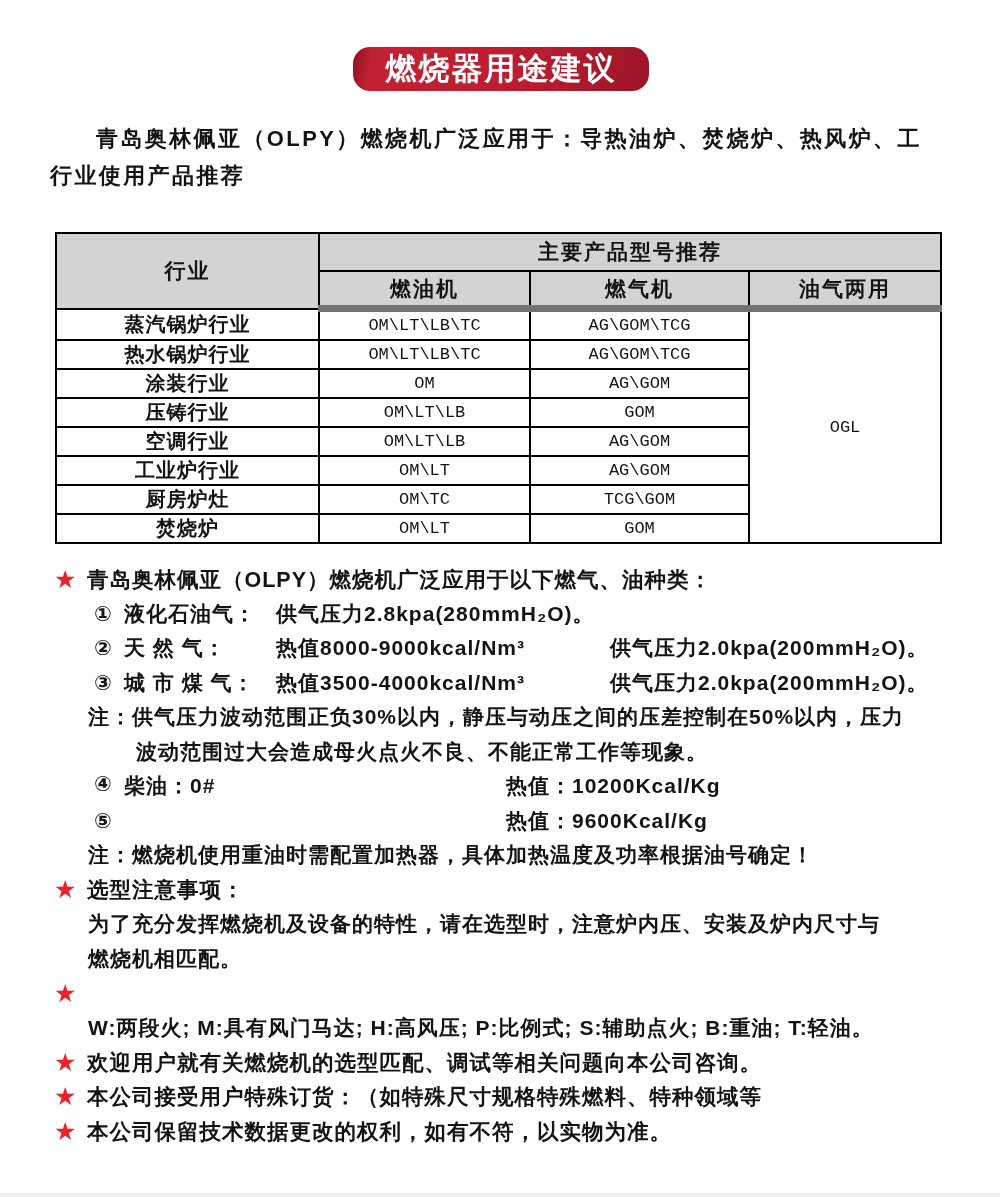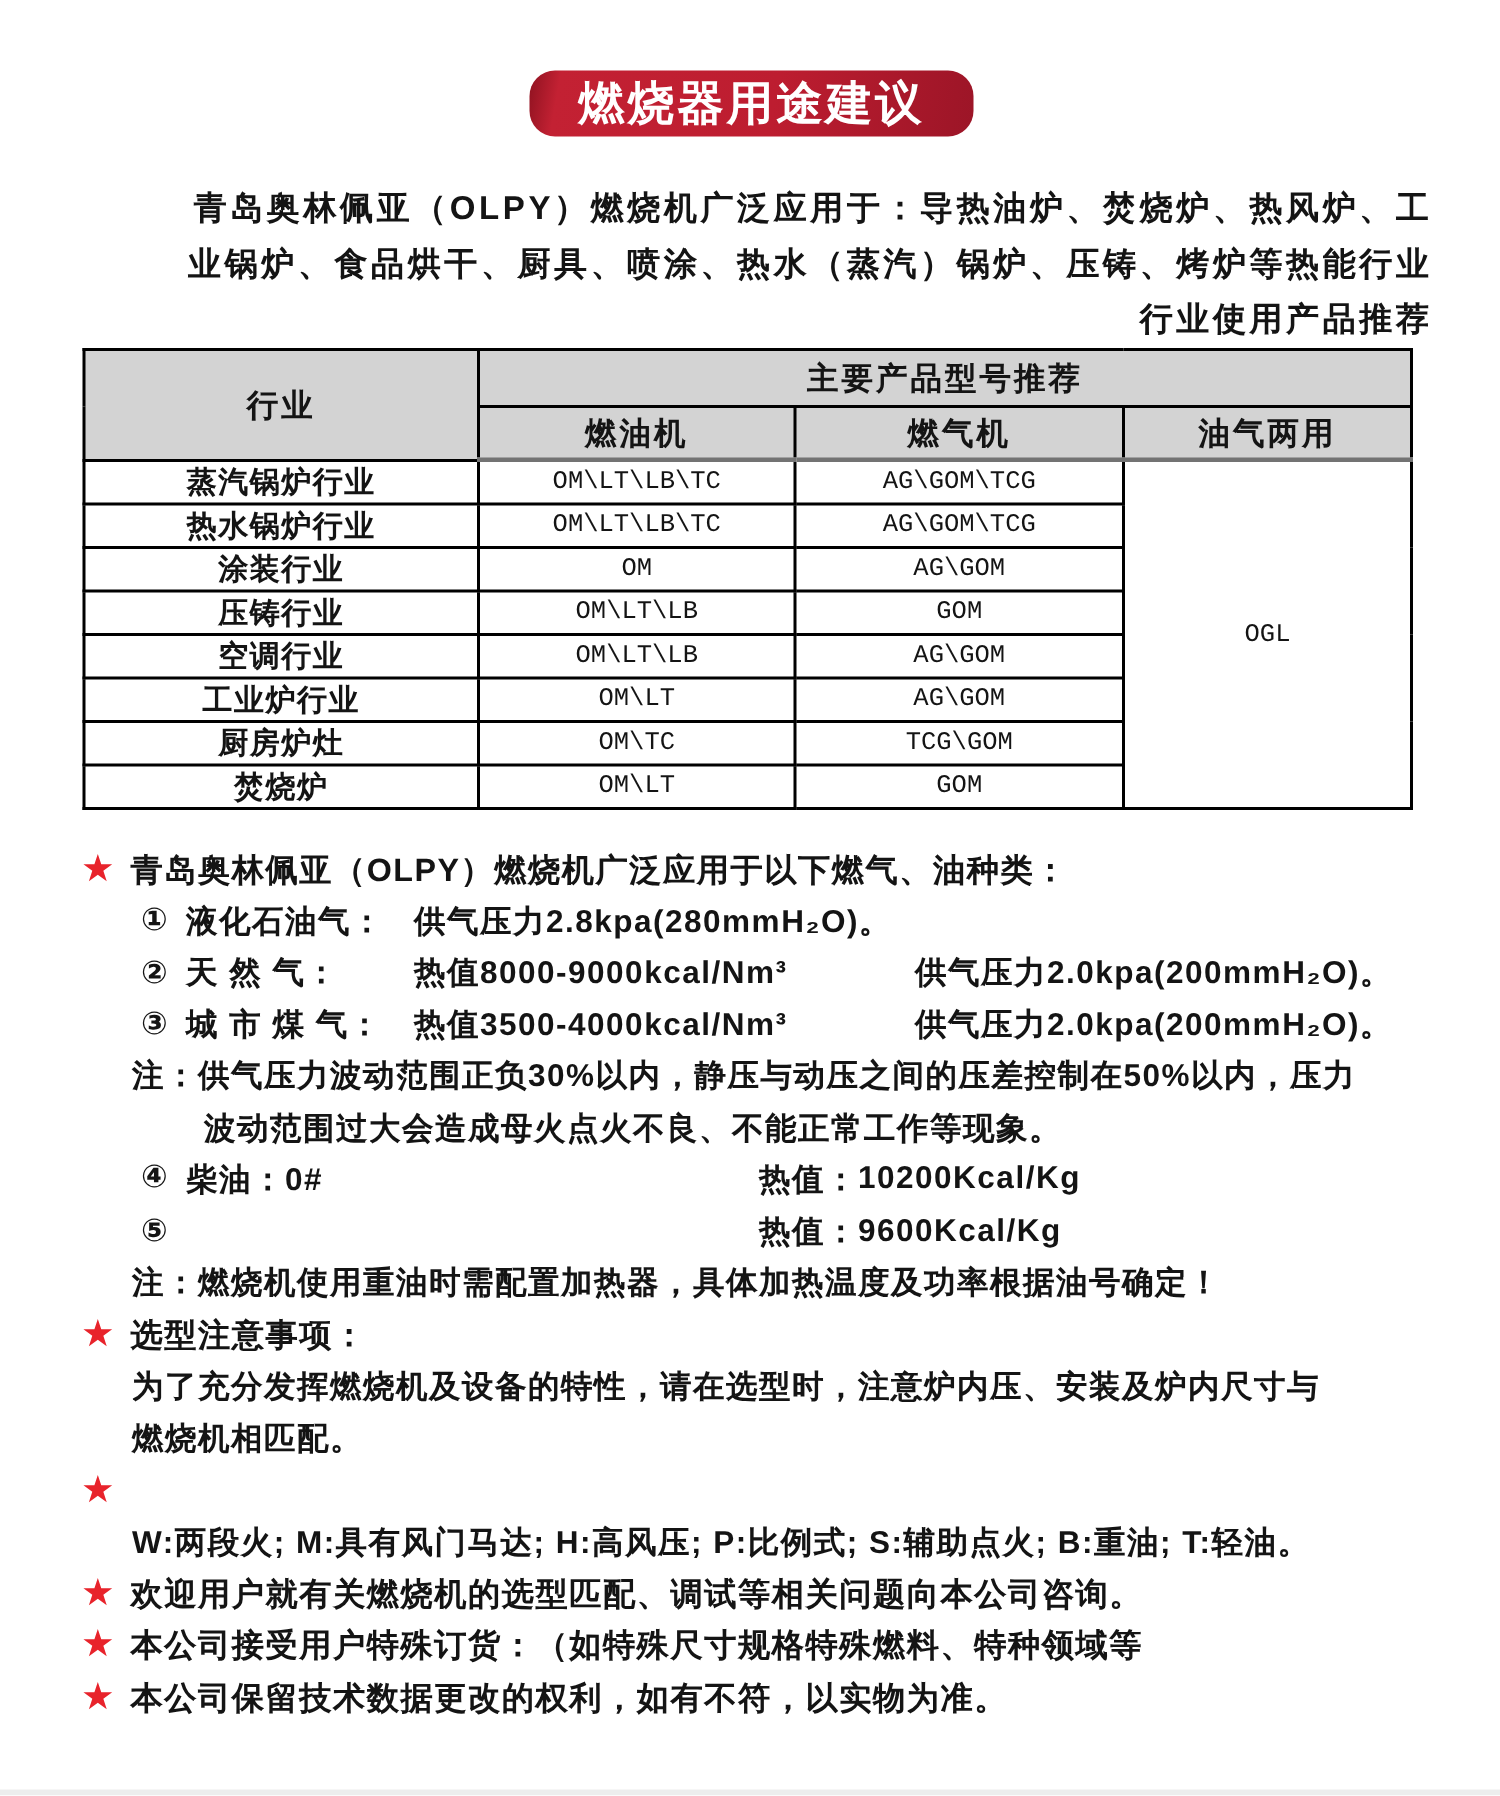--- a/index.html
+++ b/index.html
@@ -9,29 +9,29 @@
   }
   
   .banner{
     position:absolute;top:47px;left:353px;width:296px;height:44px;
     background:linear-gradient(100deg,#8e1220 0%,#c32133 7%,#bd1d30 55%,#9c1527 100%);
     display:flex;align-items:center;justify-content:center;border-radius:17px;
   }
   .banner-title{color:#ffffff;font-size:31px;font-weight:bold;letter-spacing:2px;}
   
   .intro{position:absolute;top:120px;left:50px;width:905px;
-    font-size:22px;font-weight:bold;line-height:37px;letter-spacing:2.4px;text-align:right;}
+    font-size:22px;font-weight:bold;line-height:37px;letter-spacing:2.4px;}
   .intro .l1{padding-left:46px;}
   
   .tbl-wrap{position:absolute;top:232px;left:55px;}
   table{border-collapse:collapse;table-layout:fixed;}
   th,td{border:2px solid #000;text-align:center;vertical-align:middle;padding:0;}
   th{background:#d3d3d3;font-size:21px;font-weight:bold;letter-spacing:2px;}
   .row-group th{height:36px;}
-  .row-sub th{height:33px;border-bottom:3px solid #737373;text-align:center;}
+  .row-sub th{height:33px;border-bottom:7px solid #737373;text-align:center;}
   td.ind{font-size:20px;font-weight:bold;letter-spacing:1px;height:27px;}
   td.mod{font-family:"Liberation Mono","DejaVu Sans Mono",monospace;font-size:17px;height:27px;}
   td.dual{font-family:"Liberation Mono","DejaVu Sans Mono",monospace;font-size:17px;}
   
   .sections{position:absolute;top:562px;left:50px;width:915px;
     font-size:21px;font-weight:bold;letter-spacing:1px;}
   .line{display:flex;align-items:center;min-height:34.5px;}
   .star{color:#e8232b;font-size:25px;width:37px;flex:0 0 37px;line-height:1;padding-left:4px;box-sizing:border-box;}
   .sec-title{font-size:21.5px;}
   .content{padding-left:44px;}
@@ -48,21 +48,20 @@
 <body>
 
 <div class="page">
 
   <div class="banner">
     <span class="banner-title">燃烧器用途建议</span>
   </div>
 
   <div class="intro">
     <div class="l1">青岛奥林佩亚（OLPY）燃烧机广泛应用于：导热油炉、焚烧炉、热风炉、工</div>
-    <div>业锅炉、食品烘干、厨具、喷涂、热水（蒸汽）锅炉、压铸、烤炉等热能行业</div>
     <div>行业使用产品推荐</div>
   </div>
 
   <div class="tbl-wrap">
     <table>
       <colgroup>
           <col style="width:263px">
           <col style="width:211px">
           <col style="width:219px">
           <col style="width:192px">

